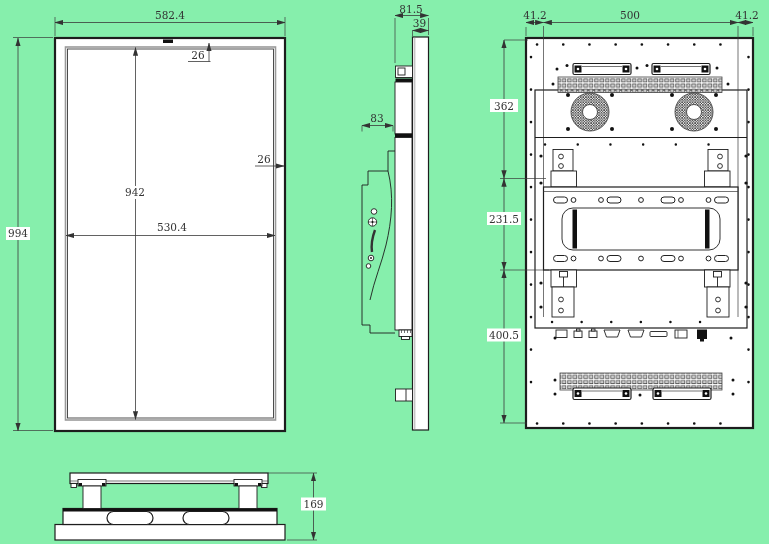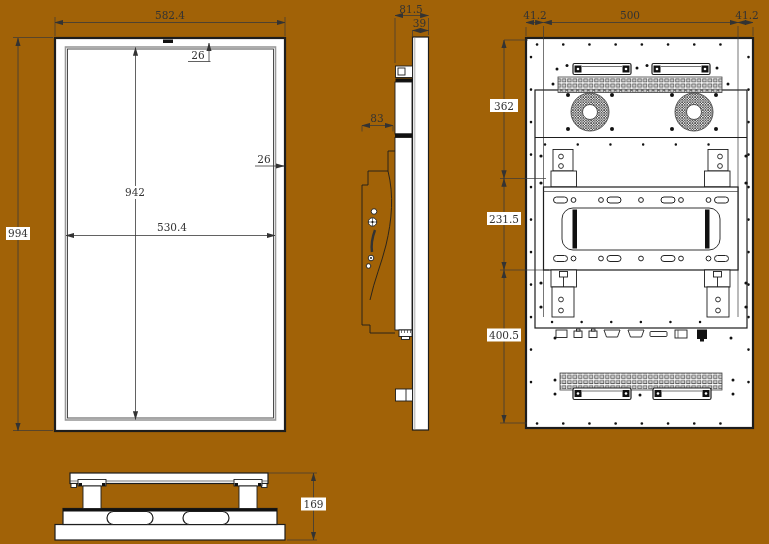--- a/index.html
+++ b/index.html
@@ -1,16 +1,16 @@
 <!DOCTYPE html>
 <html><head>
 <meta charset="utf-8">
 <style>
   html,body{margin:0;padding:0;background:#ffffff;}
-  .page{width:769px;height:544px;background:#a16207;position:relative;overflow:hidden;}
+  .page{width:769px;height:544px;background:#86efac;position:relative;overflow:hidden;}
   svg{display:block;}
   .ln{fill:none;stroke:#1d1d1d;stroke-width:1.2;}
   .ln2{stroke-width:2.2;}
   .th{stroke-width:0.9;}
   .f{fill:#ffffff;}
   .dim{fill:none;stroke:#3a3a3a;stroke-width:0.8;}
   .ext{fill:none;stroke:#3a3a3a;stroke-width:0.7;}
   .dots{fill:none;stroke:#111;stroke-linecap:round;}
   .dimtxt{font-family:"DejaVu Serif","Liberation Serif",serif;font-size:10.5px;fill:#333;}
   .mid{text-anchor:middle;}

